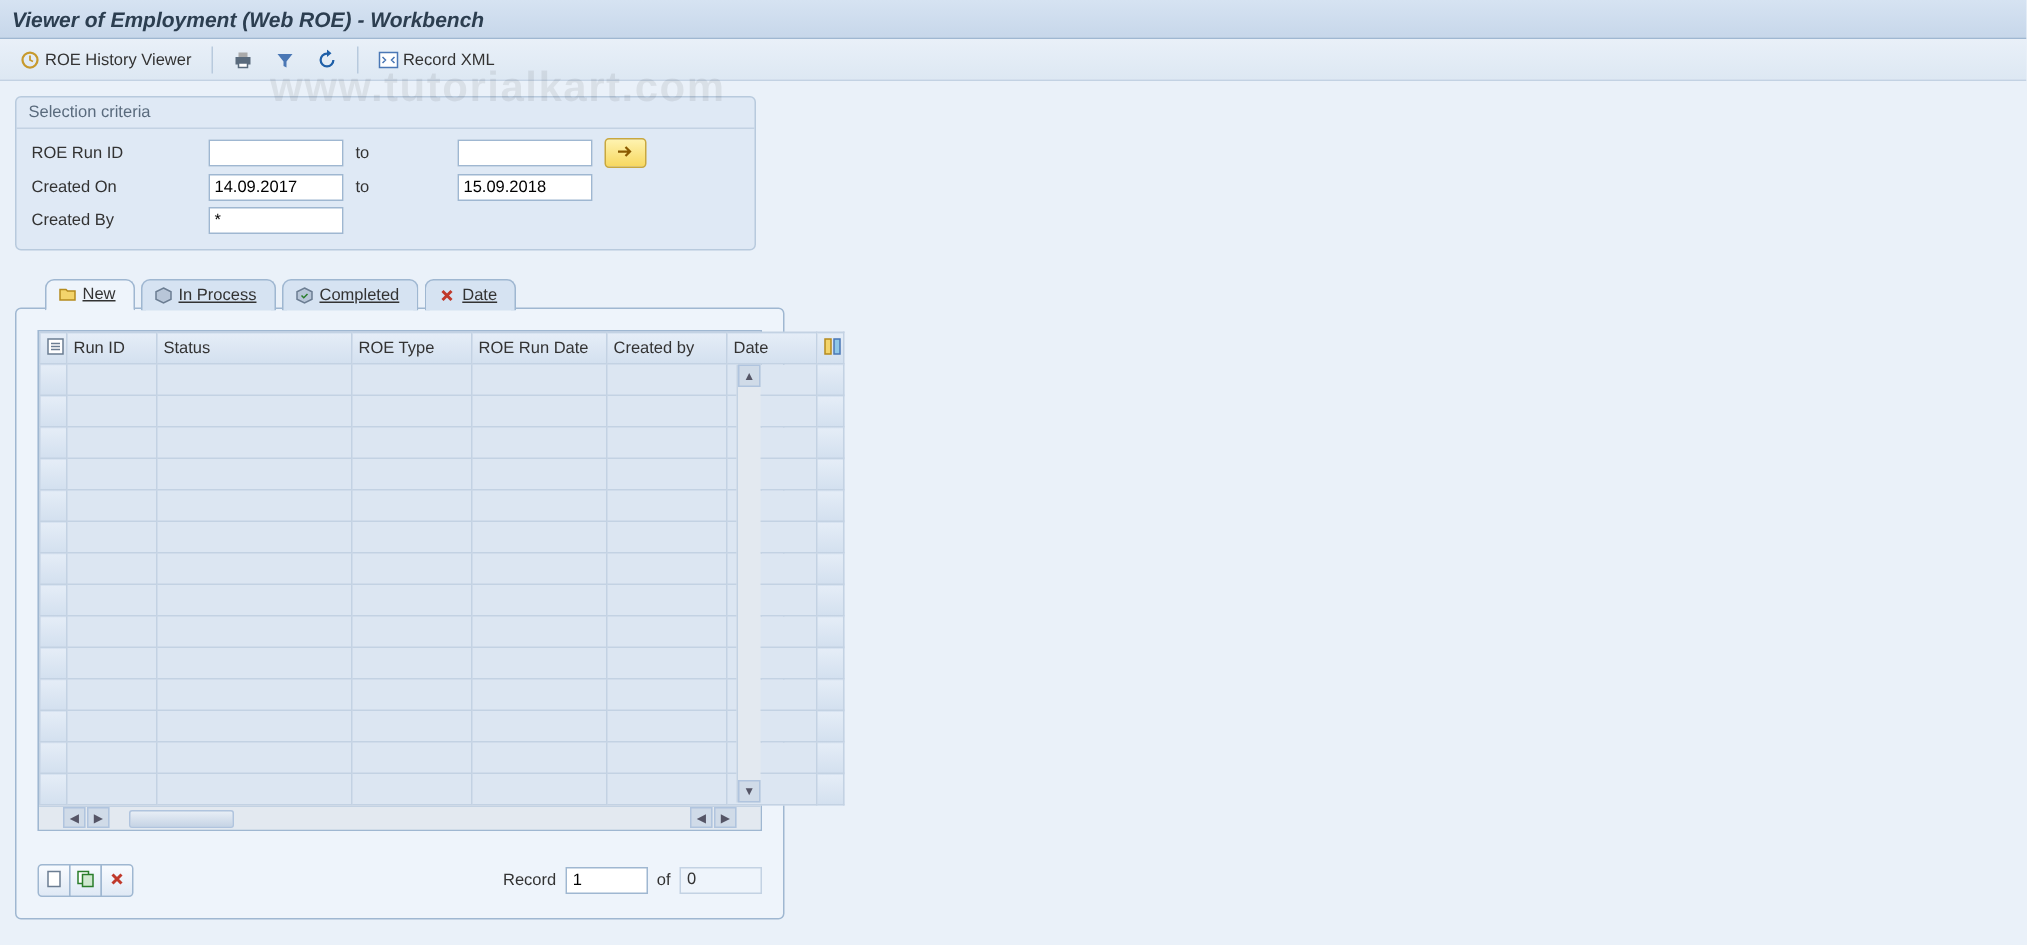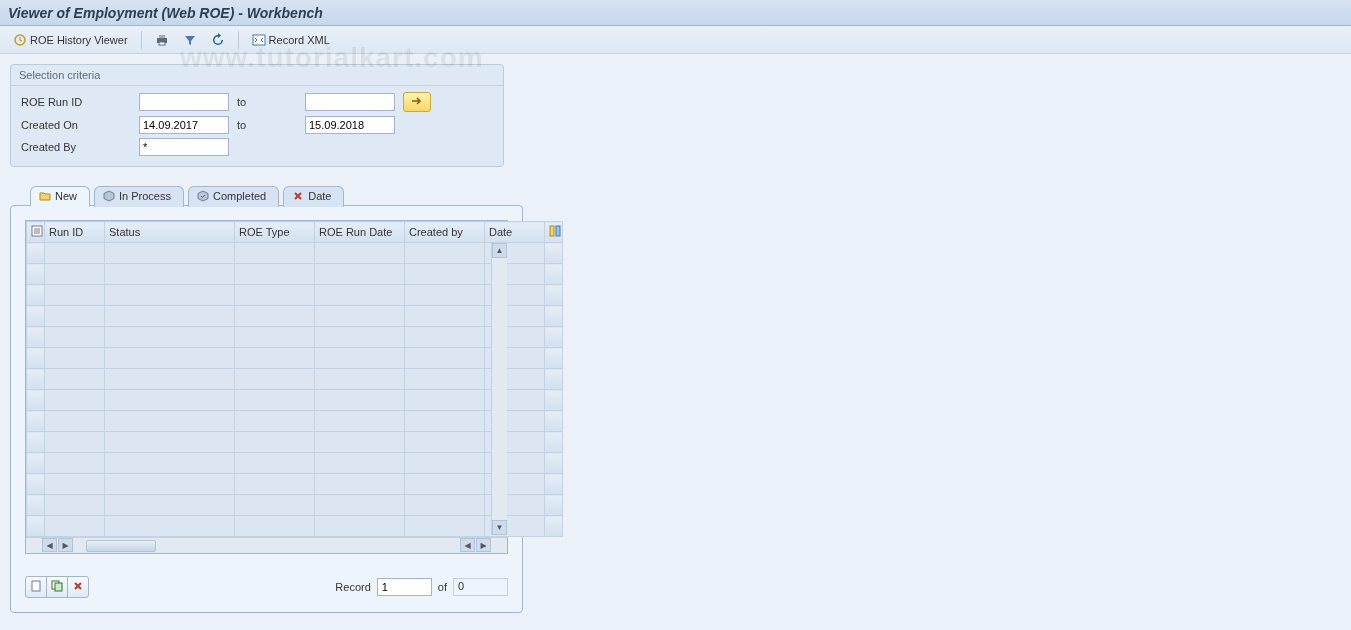--- a/index.html
+++ b/index.html
@@ -106,25 +106,27 @@
     position: relative;
     z-index: 2;
   }
   .tab {
     background: #d6e3f2;
     border: 1px solid #9fb7d1;
     border-bottom: none;
     border-radius: 6px 6px 0 0;
     padding: 3px 12px 4px 8px;
     display: flex;
+    align-items: center;
     gap: 4px;
     cursor: pointer;
     font-size: 11px;
     position: relative;
     top: 1px;
+    text-decoration: underline;
   }
   .tab.active {
     background: #eef4fb;
     border-bottom: 1px solid #eef4fb;
     z-index: 3;
   }
   .tab-icon { width: 12px; height: 12px; display: inline-block; }
 
   .tabpanel {
     background: #eef4fb;

